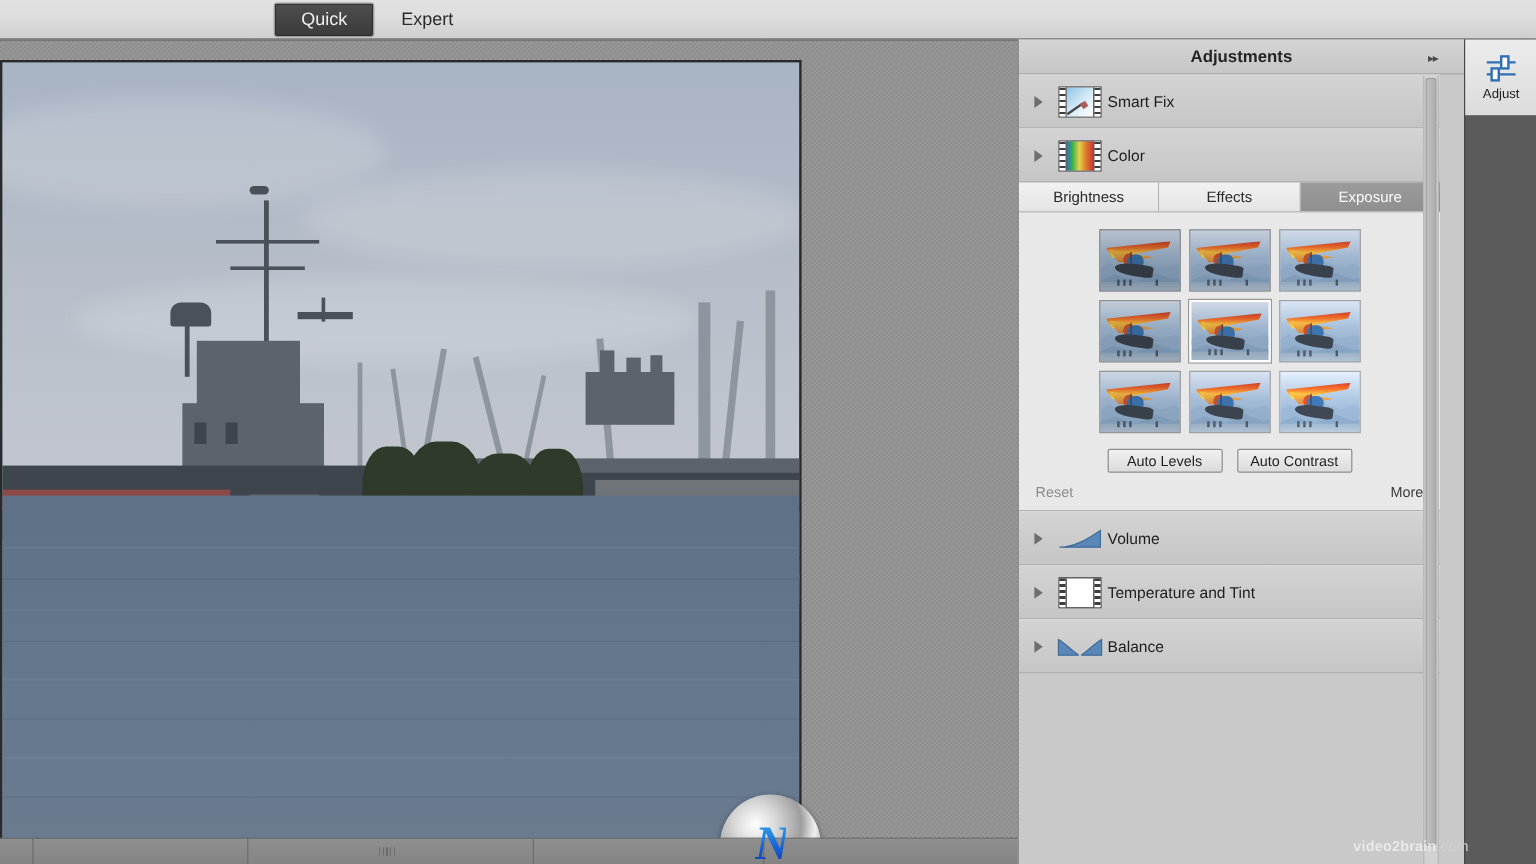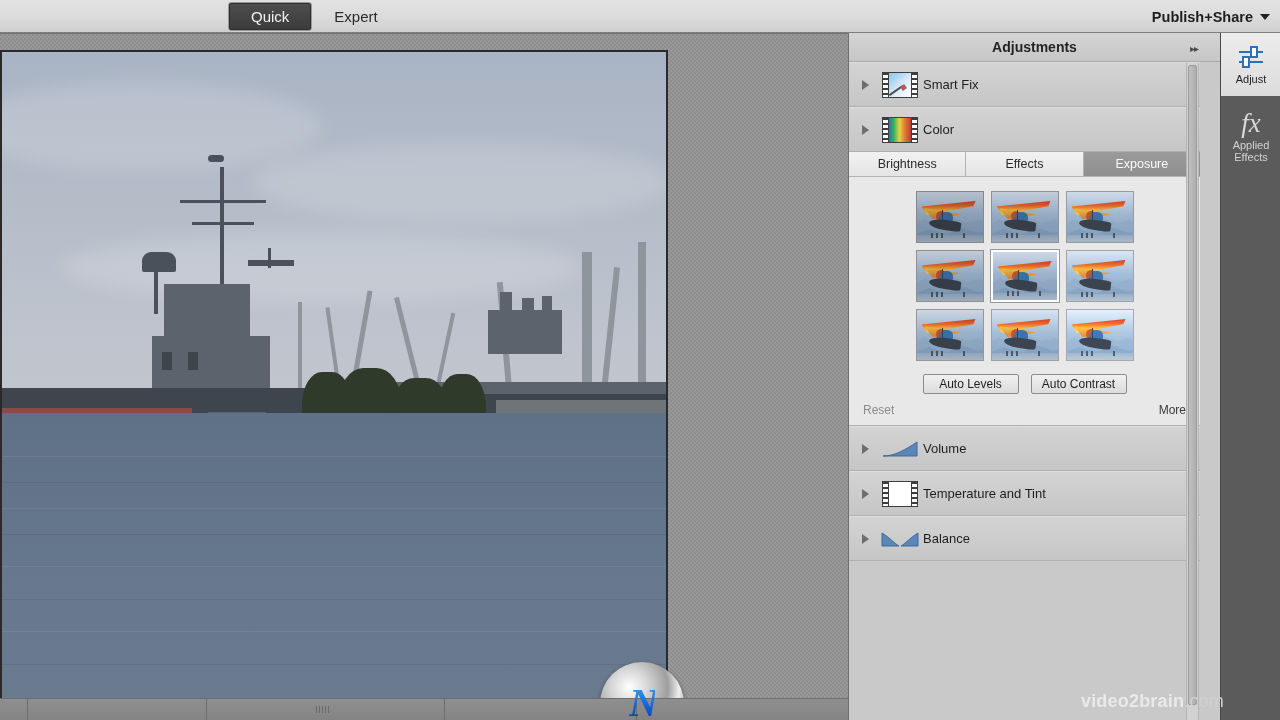--- a/index.html
+++ b/index.html
@@ -406,24 +406,20 @@
 <div id="app">
 
   <div class="topbar">
     <div class="mode-tabs">
       <div class="mode-tab active">
         <span>Quick</span>
       </div>
       <div class="mode-tab">
         <span>Expert</span>
       </div>
-    </div>
-    <div class="publish-share">
-      <span>Publish+Share</span>
-      <span class="caret-down"></span>
     </div>
   </div>
 
   <div class="canvas-area">
 
     <div class="photo-frame">
       <div class="photo">
         <div class="ph-sky"></div>
         <div class="ph-cloud" style="left:-40px; top:30px; width:360px; height:90px;"></div>
         <div class="ph-cloud" style="left:250px; top:90px; width:420px; height:80px;"></div>
@@ -765,23 +761,19 @@
   <div class="right-rail">
     <div class="rail-item active">
       <svg width="30" height="26" viewBox="0 0 30 26">
         <line x1="3" y1="8" x2="27" y2="8" stroke="#2f6fb5" stroke-width="2"></line>
         <line x1="3" y1="18" x2="27" y2="18" stroke="#2f6fb5" stroke-width="2"></line>
         <rect x="15" y="3" width="6" height="10" fill="#ffffff" stroke="#2f6fb5" stroke-width="2"></rect>
         <rect x="7" y="13" width="6" height="10" fill="#ffffff" stroke="#2f6fb5" stroke-width="2"></rect>
       </svg>
       <span class="rail-label">Adjust</span>
     </div>
-    <div class="rail-item tall">
-      <span class="fx-glyph">fx</span>
-      <span class="rail-label">Applied Effects</span>
-    </div>
   </div>
 
-  <div style="position:absolute; right:10px; bottom:8px; font-size:18px; letter-spacing:.2px;">
+  <div style="position:absolute; right:10px; bottom:8px; font-size:12px; letter-spacing:.2px;">
     <span style="color:#e9e9e9; font-weight:bold;">video2brain</span><span style="color:#d0d0d0;">.com</span>
   </div>
 
 </div>
 
 </body></html>

